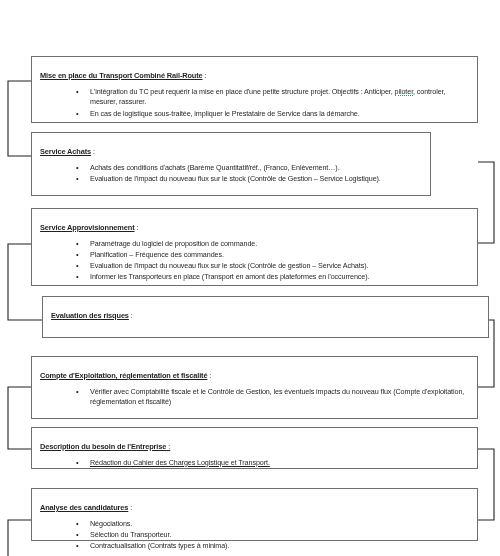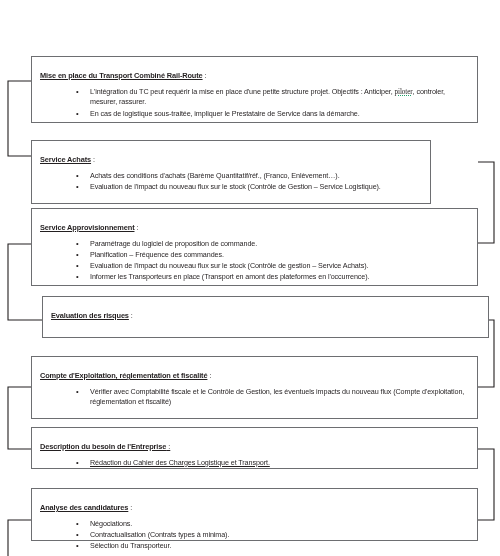--- a/index.html
+++ b/index.html
@@ -82,39 +82,38 @@
     top: -0.5px;
     font-size: 7.6px;
     color: #231f20;
   }
 
   .spell {
     text-decoration: underline;
     text-decoration-style: dotted;
     text-decoration-color: #22a06b;
     text-decoration-thickness: 1px;
-    font-family: Liberation Serif, serif;
   }
 
   .caption {
     position: absolute;
     left: 0;
     top: 534px;
     width: 500px;
     text-align: left;
     font-family: "Liberation Serif", serif;
     font-style: italic;
     font-size: 11.4px;
     letter-spacing: 0.25px;
     color: #231f20;
   }
 
   
   #box-1 { left: 31px;  top: 8px;   width: 447px; height: 67px; }
-  #box-2 { left: 31px;  top: 92px;  width: 400px; height: 64px; }
+  #box-2 { left: 31px;  top: 84px;  width: 400px; height: 64px; }
   #box-3 { left: 31px;  top: 160px; width: 447px; height: 78px; }
   #box-4 { left: 42px;  top: 248px; width: 447px; height: 42px; }
   #box-5 { left: 31px;  top: 308px; width: 447px; height: 63px; }
   #box-6 { left: 31px;  top: 379px; width: 447px; height: 42px; text-decoration: underline; }
   #box-7 { left: 31px;  top: 440px; width: 447px; height: 53px; }
   #box-8 { left: 31px;  top: 521px; width: 447px; height: 50px; }
 </style>
 </head>
 <body>
 
@@ -189,22 +188,22 @@
     <div class="box-title-wrap"><span class="box-title">Description du besoin de l'Entreprise</span><span class="colon"> :</span></div>
     <ul class="bullets">
       <li>Rédaction du Cahier des Charges Logistique et Transport.</li>
     </ul>
   </div>
 
   <div class="box" id="box-7">
     <div class="box-title-wrap"><span class="box-title">Analyse des candidatures</span><span class="colon"> :</span></div>
     <ul class="bullets">
       <li>Négociations.</li>
+      <li>Sélection du Transporteur.</li>
       <li>Contractualisation (Contrats types à minima).</li>
-      <li>Sélection du Transporteur.</li>
     </ul>
   </div>
 
   <div class="box" id="box-8">
     <div class="box-title-wrap"><span class="box-title">Mise en œuvre opérationnelle</span><span class="colon"> :</span></div>
   </div>
 
   <div class="caption">Aperçu de l'annexe 14 sur les points de vigilance</div>
 
 </div>

